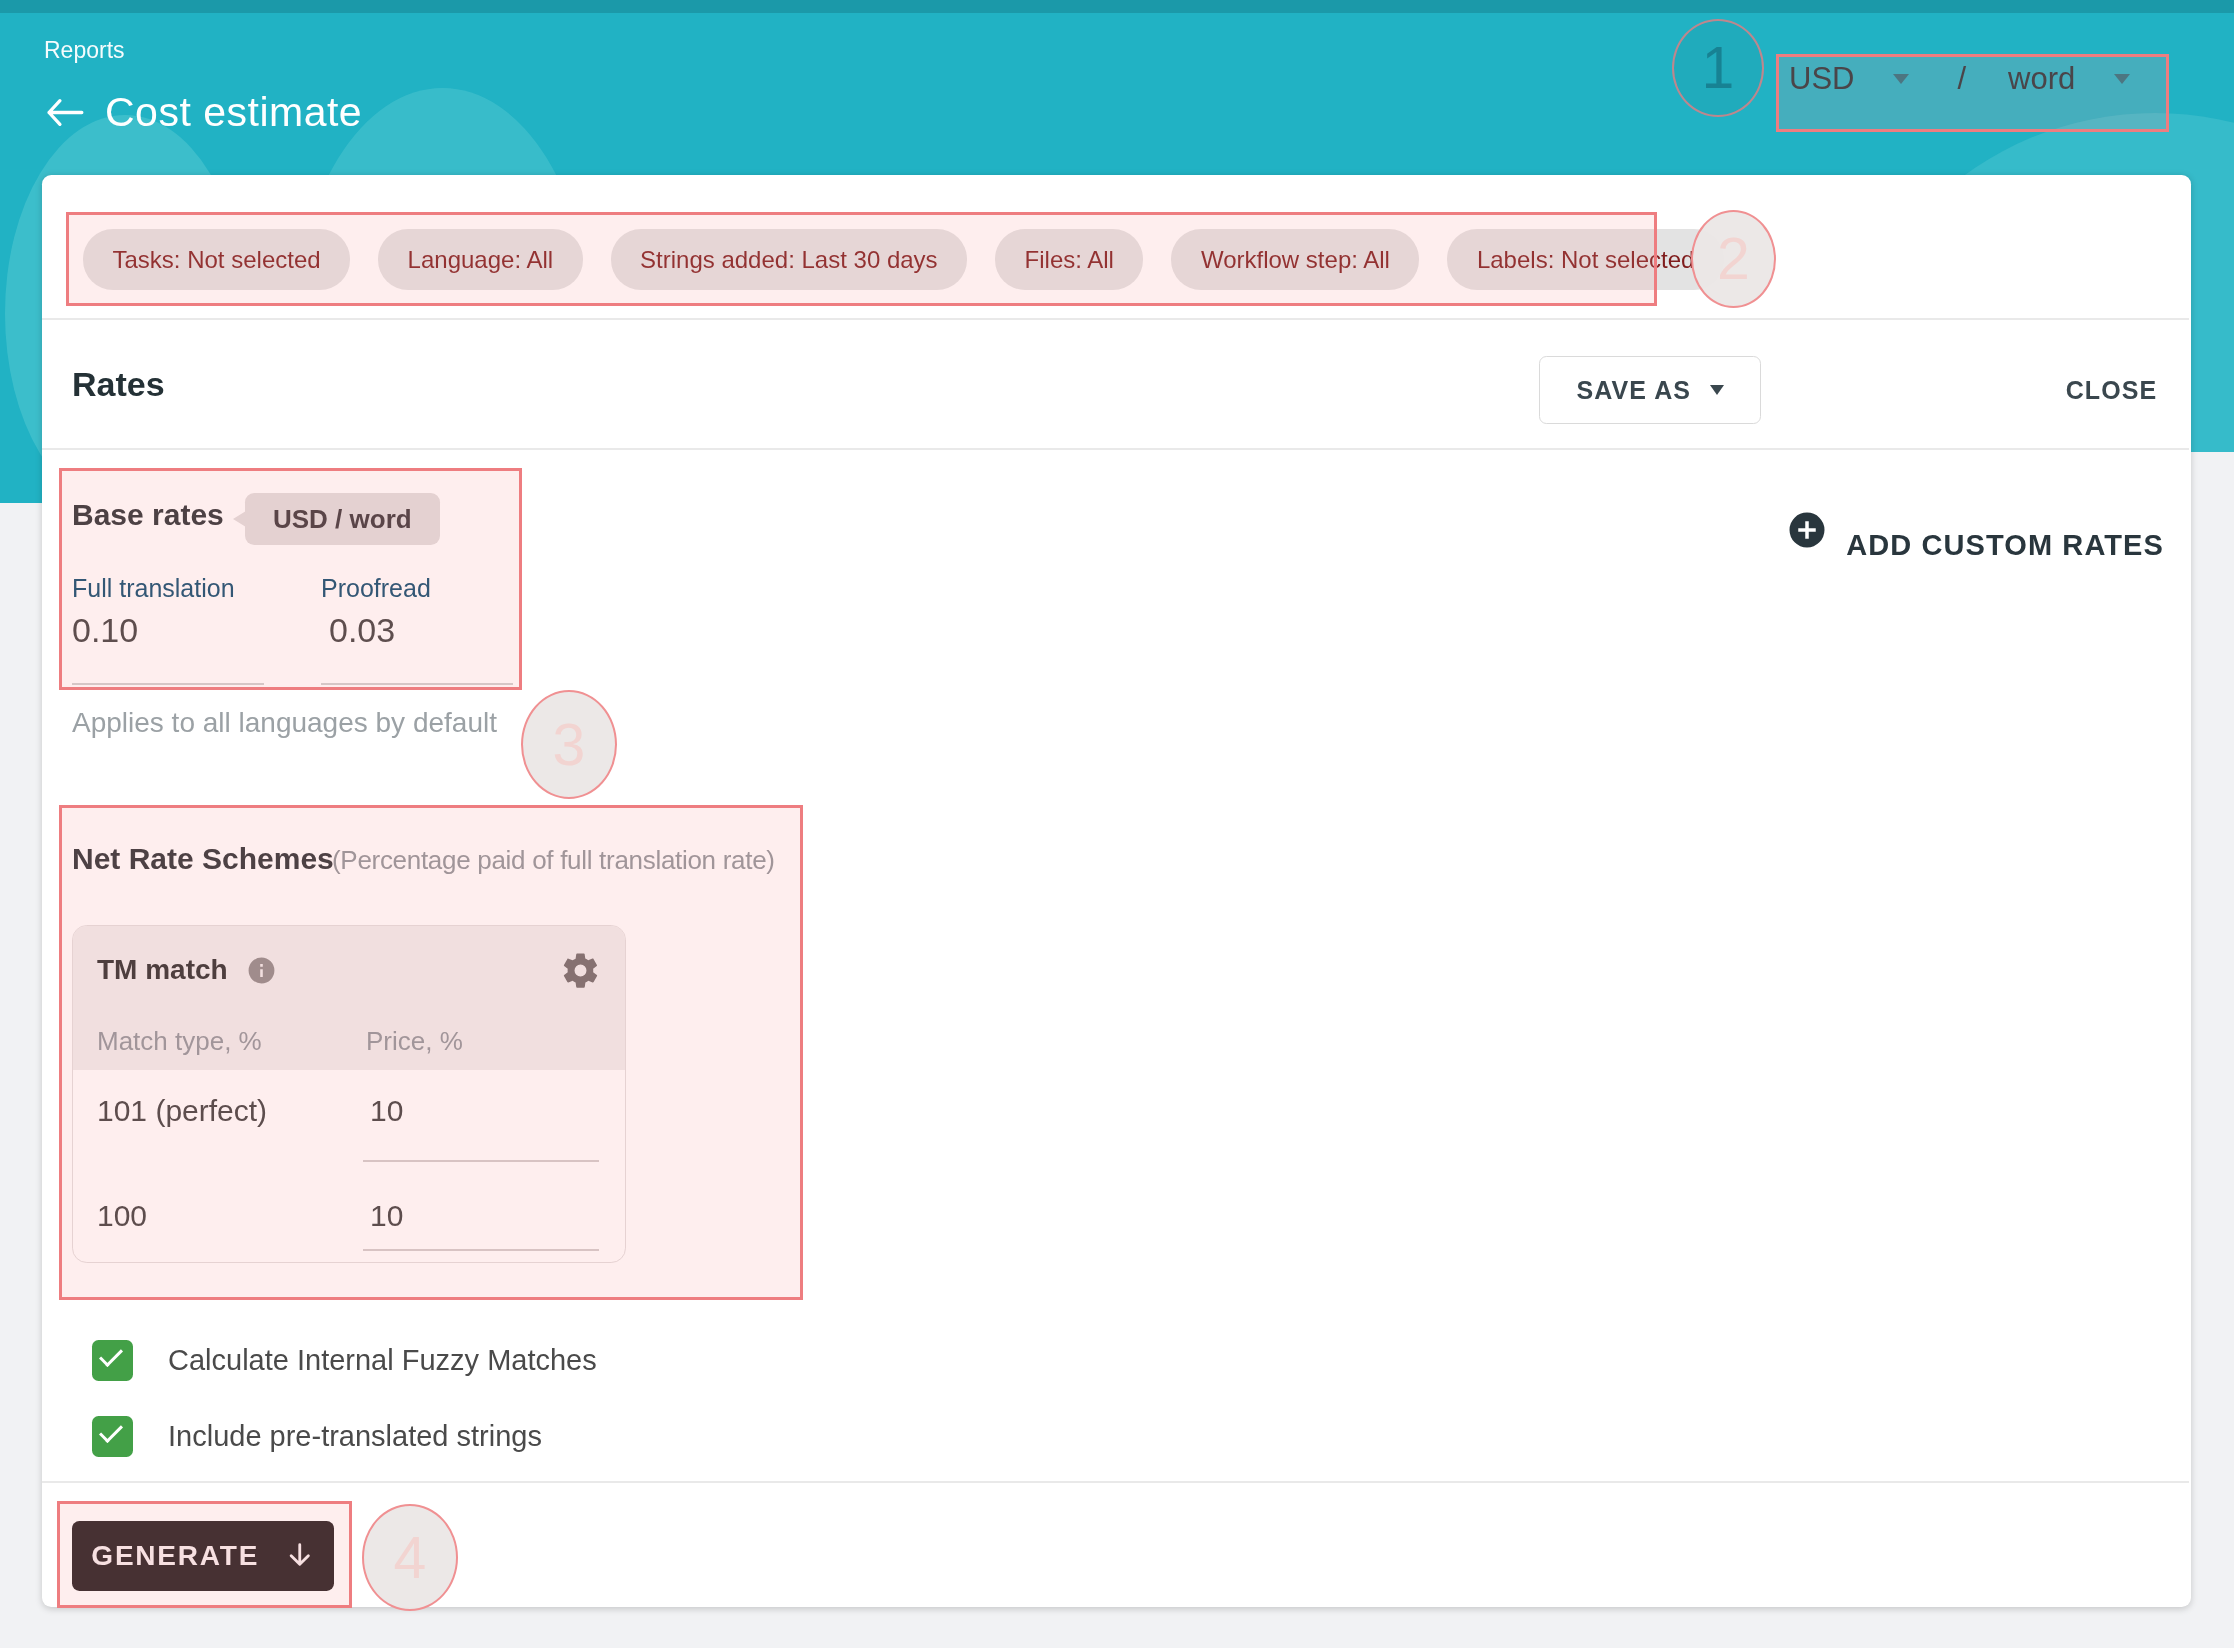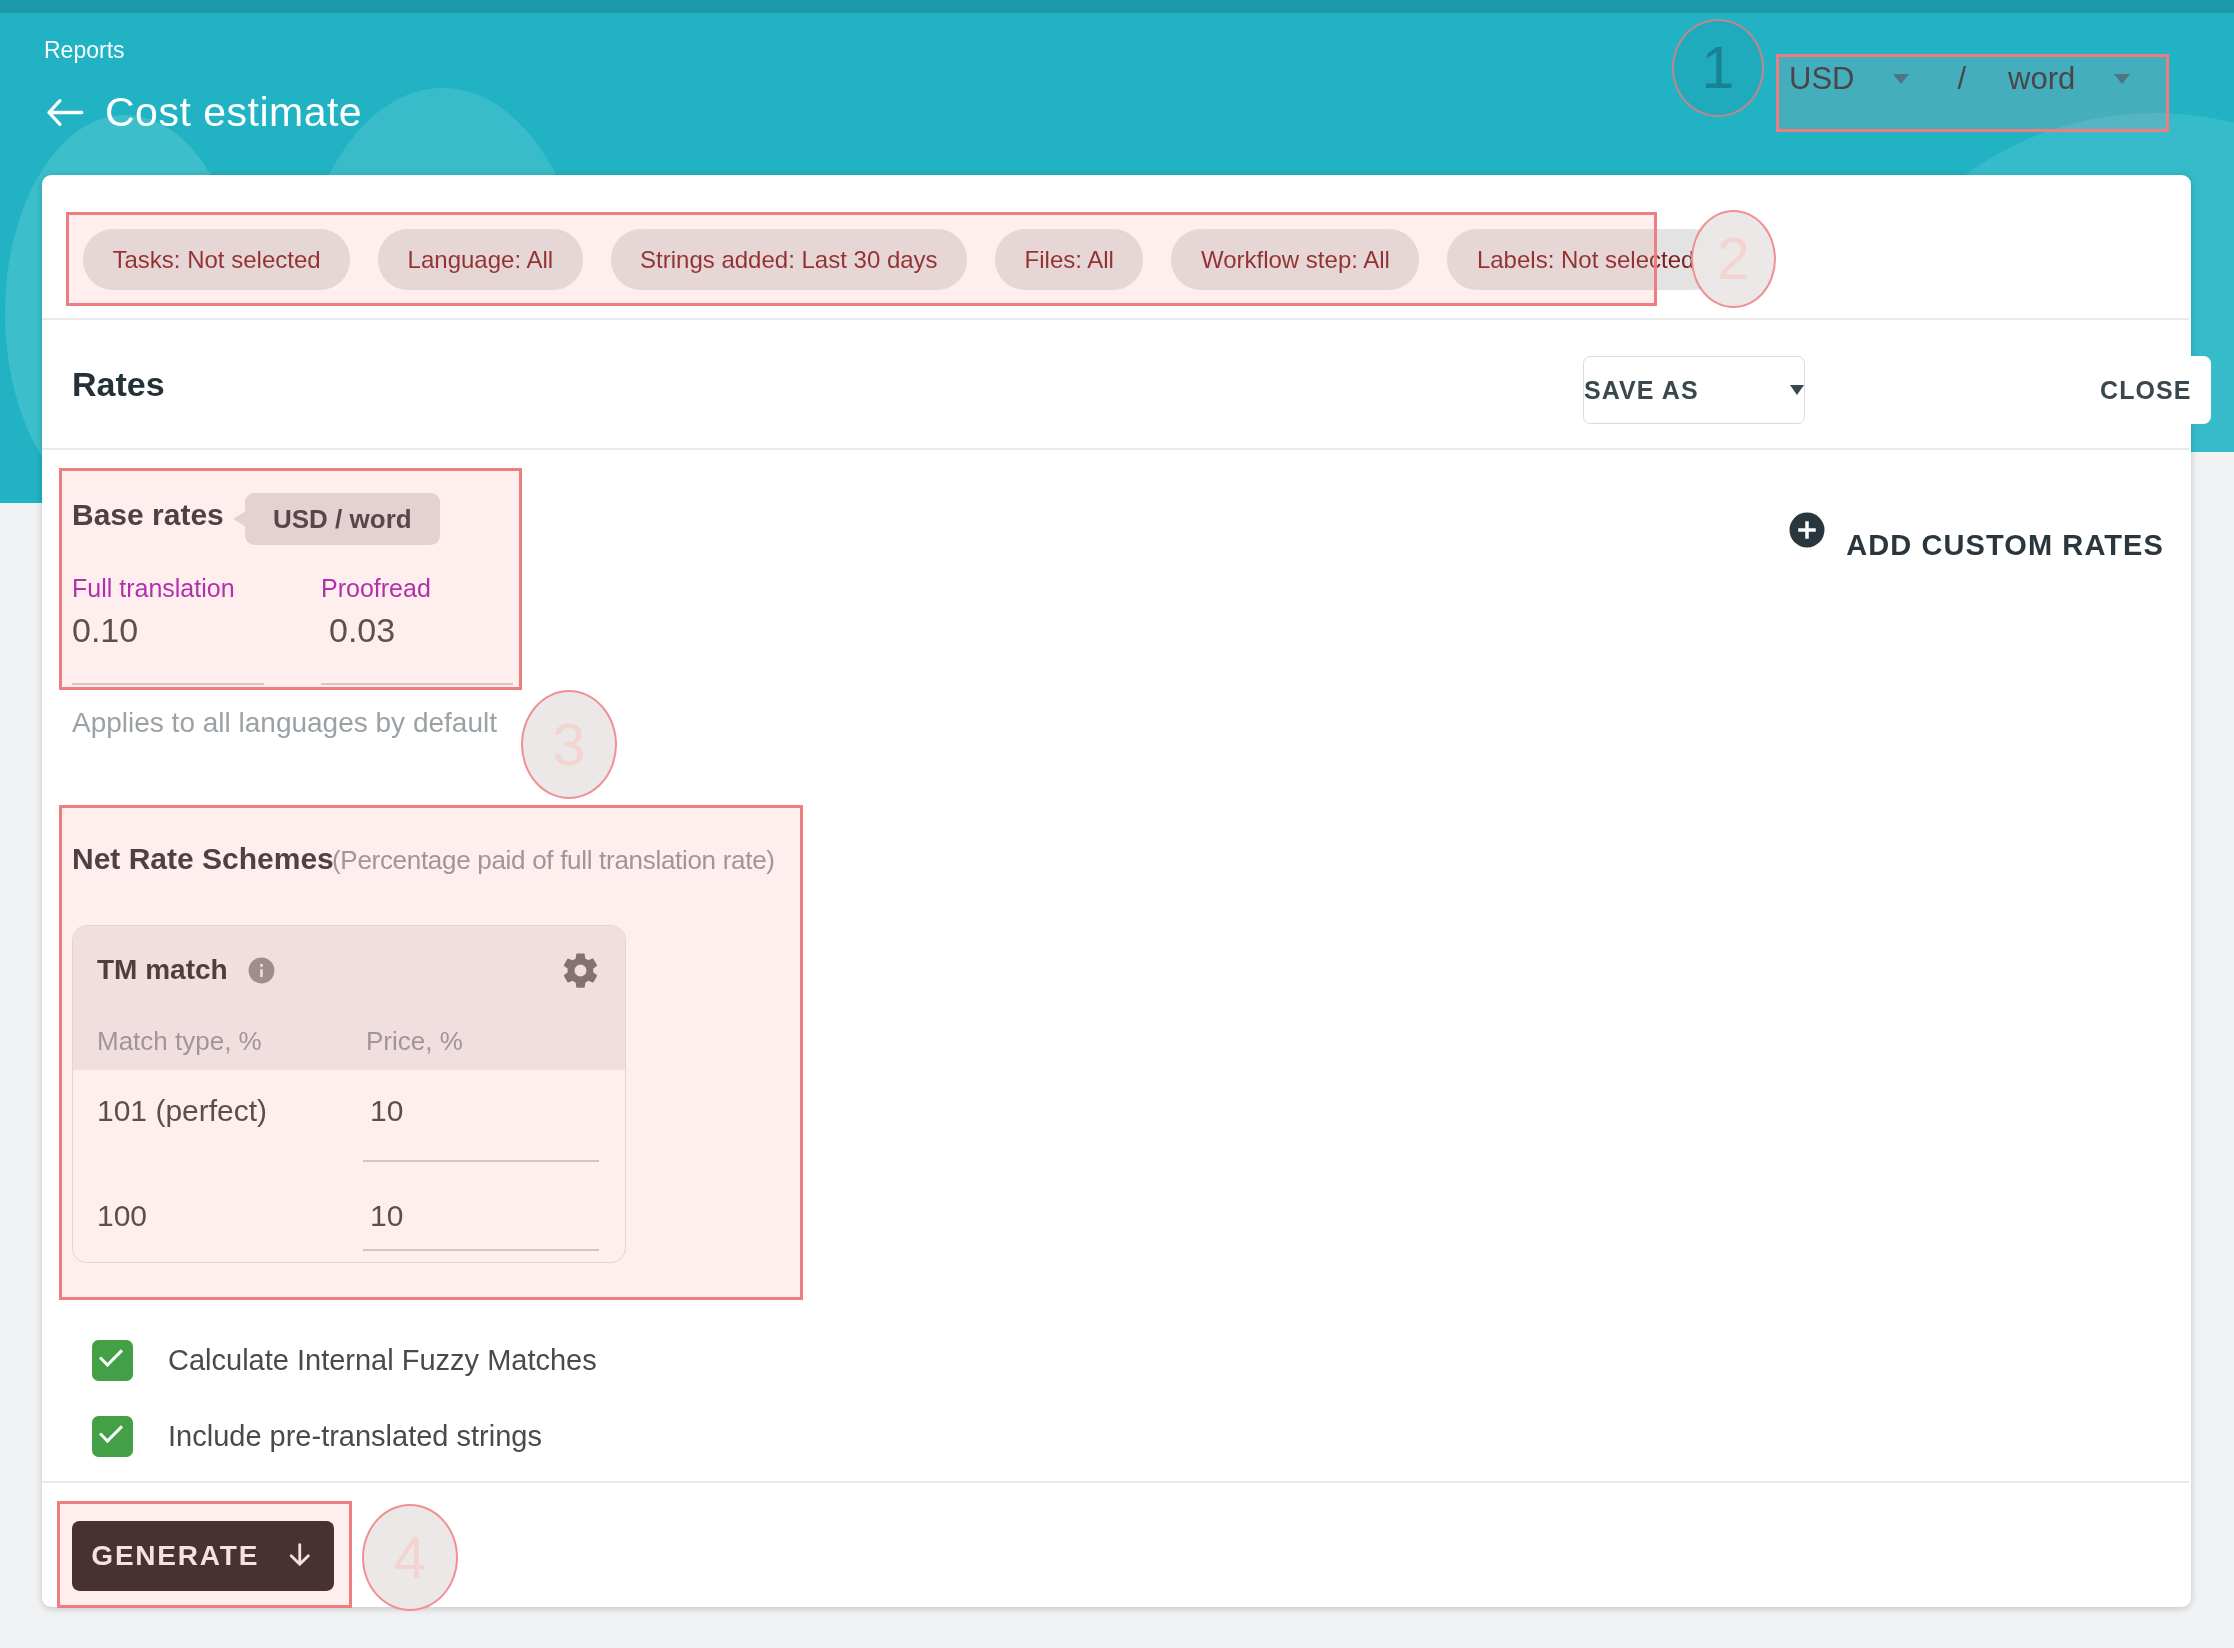--- a/index.html
+++ b/index.html
@@ -53,39 +53,39 @@
   
   .chips { position: absolute; left: 83px; top: 229px; display: flex; gap: 28px; z-index: 2; }
   .chip { height: 61px; border-radius: 30px; background: #e3e3e3; color: #7f1d1d;
     font-size: 24px; display: flex; align-items: center; padding: 0 29.5px;
     white-space: nowrap; cursor: pointer; }
 
   
   .rates-title { position: absolute; left: 72px; top: 365px; font-size: 34px;
     font-weight: 700; color: #243136; z-index: 2; }
   .btn { position: absolute; height: 68px; border-radius: 7.4px; border: 1.8px solid #dadada;
-    background: #fff; display: flex; align-items: center; justify-content: space-between;
+    background: #fff; display: flex; align-items: center; justify-content: center;
     font-size: 25px; font-weight: 700; letter-spacing: 1.1px; color: #3a474e;
-    cursor: pointer; z-index: 2; margin-left: 44px; }
+    cursor: pointer; z-index: 2; }
   .btn-save    { left: 1539px; top: 356px; width: 222px; gap: 18.5px; }
   .btn-templates { left: 1792px; top: 356px; width: 222px; }
   .btn-close   { left: 2056px; top: 356px; width: 111px; border: none; }
   .btn-save .caret { border-top-color: #3a474e; border-left-width: 7.4px; border-right-width: 7.4px; }
 
   
   .section-title { position: absolute; font-size: 30px; font-weight: 700;
     color: #2b2f33; z-index: 2; }
   .br-title { left: 72px; top: 498px; }
   .unit-badge { position: absolute; left: 245px; top: 493px; height: 52px;
     background: #e0dcdc; border-radius: 9.2px; display: flex; align-items: center;
     padding: 0 28px; font-size: 26px; font-weight: 700; color: #3a3438; z-index: 2; }
   .unit-badge::before { content: ""; position: absolute; left: -12px; top: 17.5px;
     border-top: 8.3px solid transparent; border-bottom: 8.3px solid transparent;
     border-right: 13px solid #e0dcdc; }
-  .field-label { position: absolute; font-size: 25px; color: #a21caf; z-index: 2; }
+  .field-label { position: absolute; font-size: 25px; color: #0c4a6e; z-index: 2; }
   .field-value { position: absolute; font-size: 34px; color: #3f3f3f; z-index: 2; cursor: text; }
   .field-line { position: absolute; width: 192px; height: 1.8px; background: #cfcfcf; z-index: 2; }
   .ft-label { left: 72px;  top: 574px; }  .ft-value { left: 72px;  top: 611px; }
   .ft-line  { left: 72px;  top: 683px; }
   .pf-label { left: 321px; top: 574px; }  .pf-value { left: 329px; top: 611px; }
   .pf-line  { left: 321px; top: 683px; }
   .br-note { position: absolute; left: 72px; top: 707px; font-size: 28px;
     color: #9ba1a5; z-index: 2; }
 
   .add-custom { position: absolute; right: 70px; top: 497px; display: flex;

